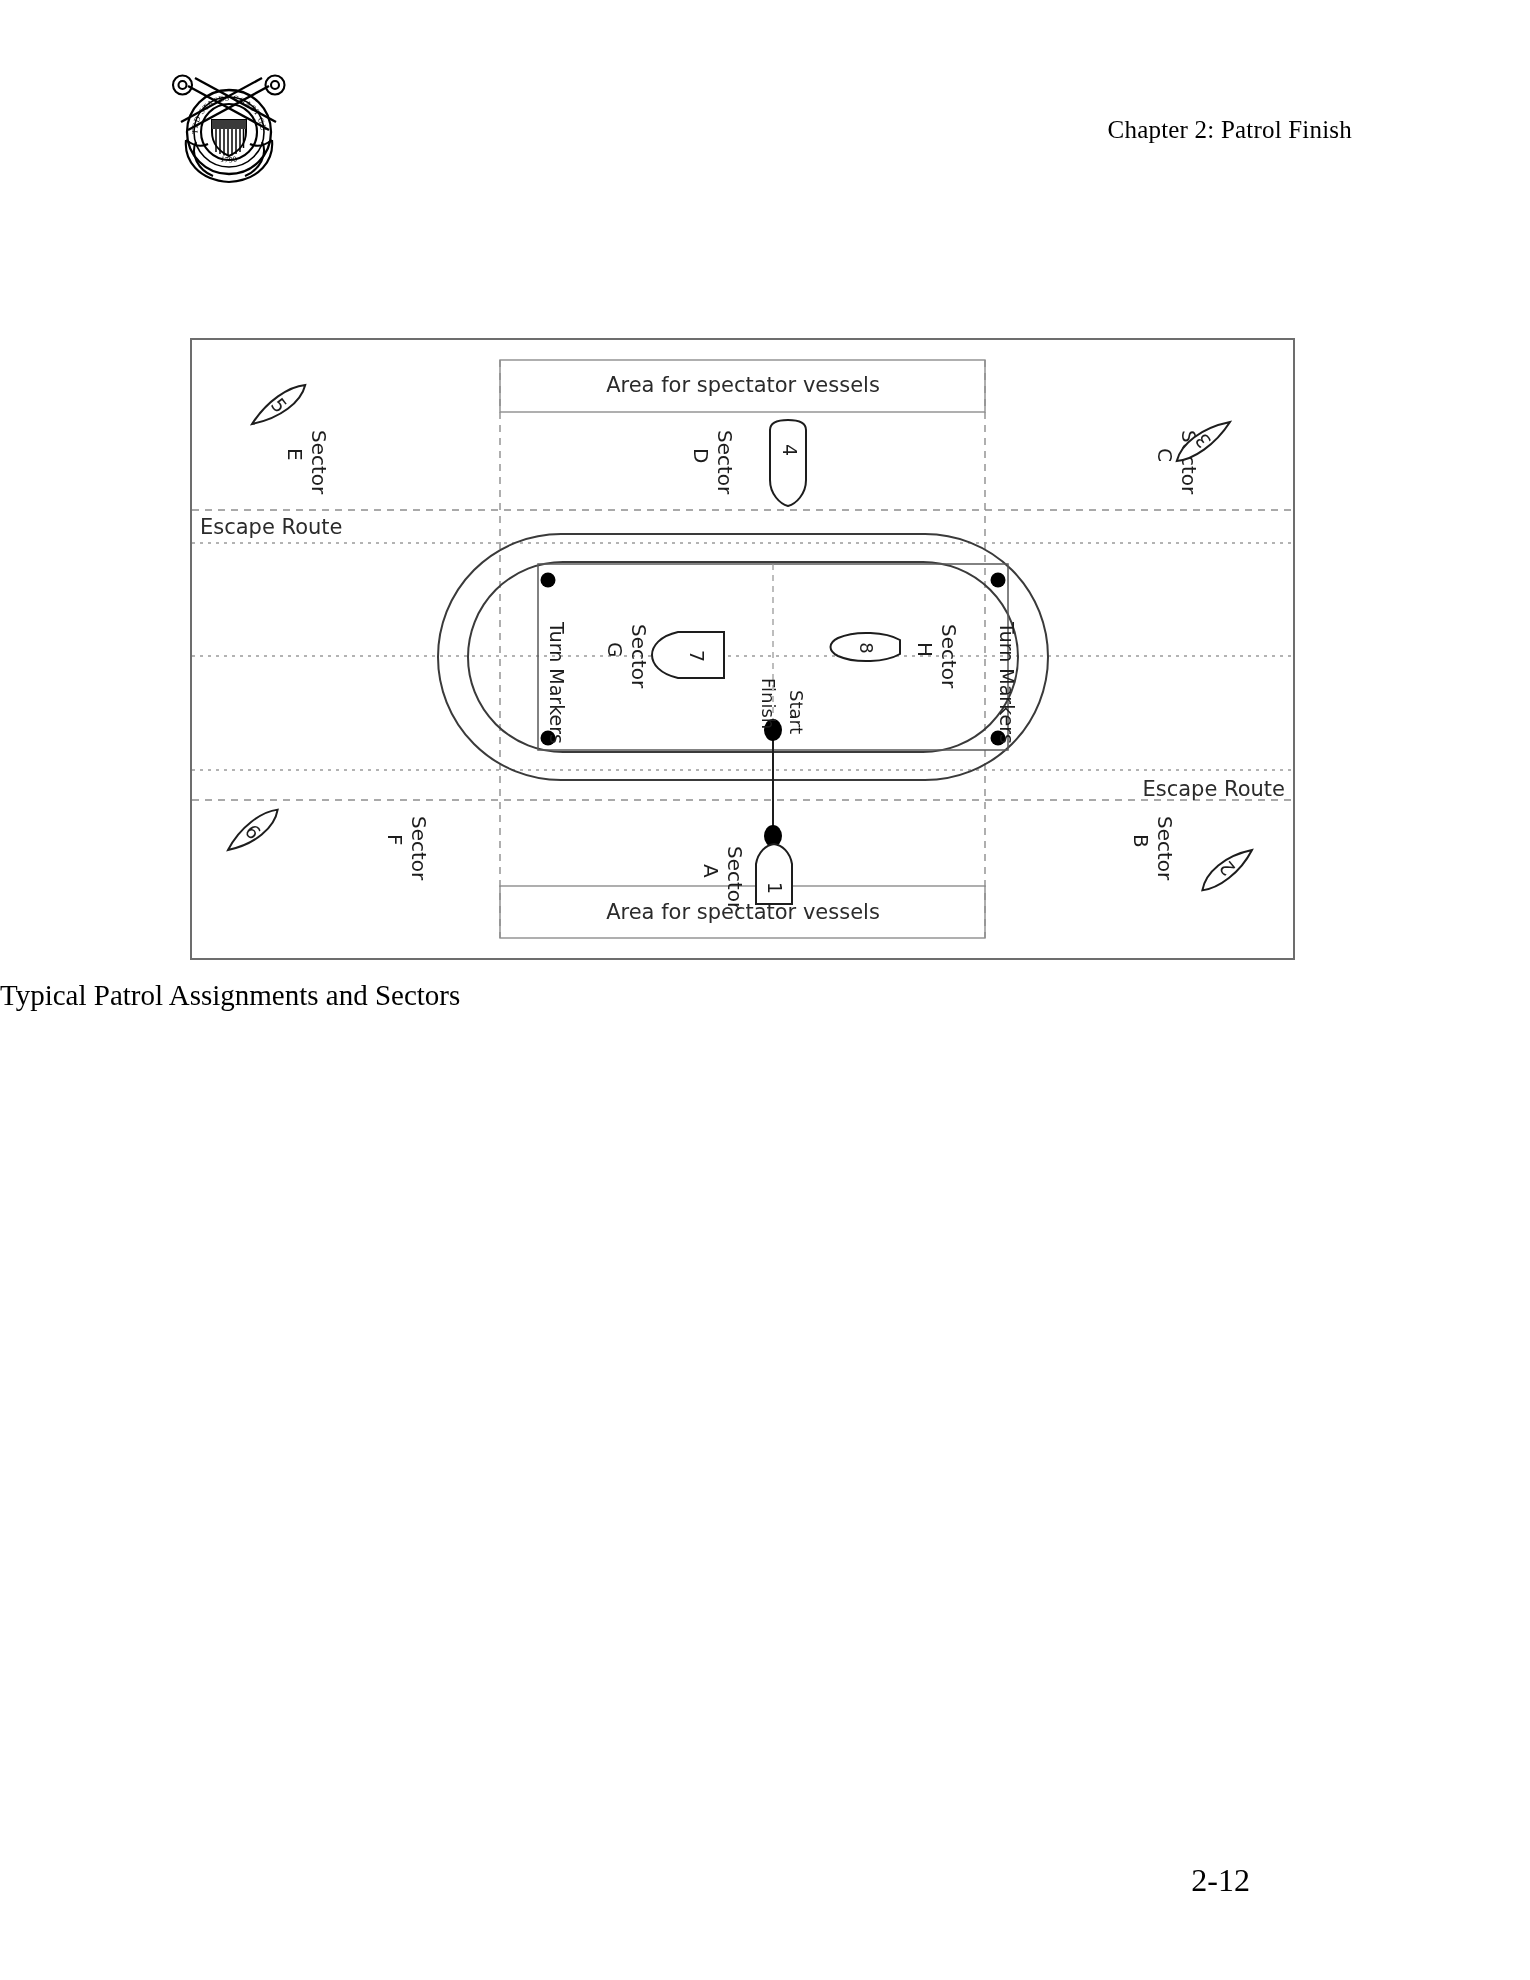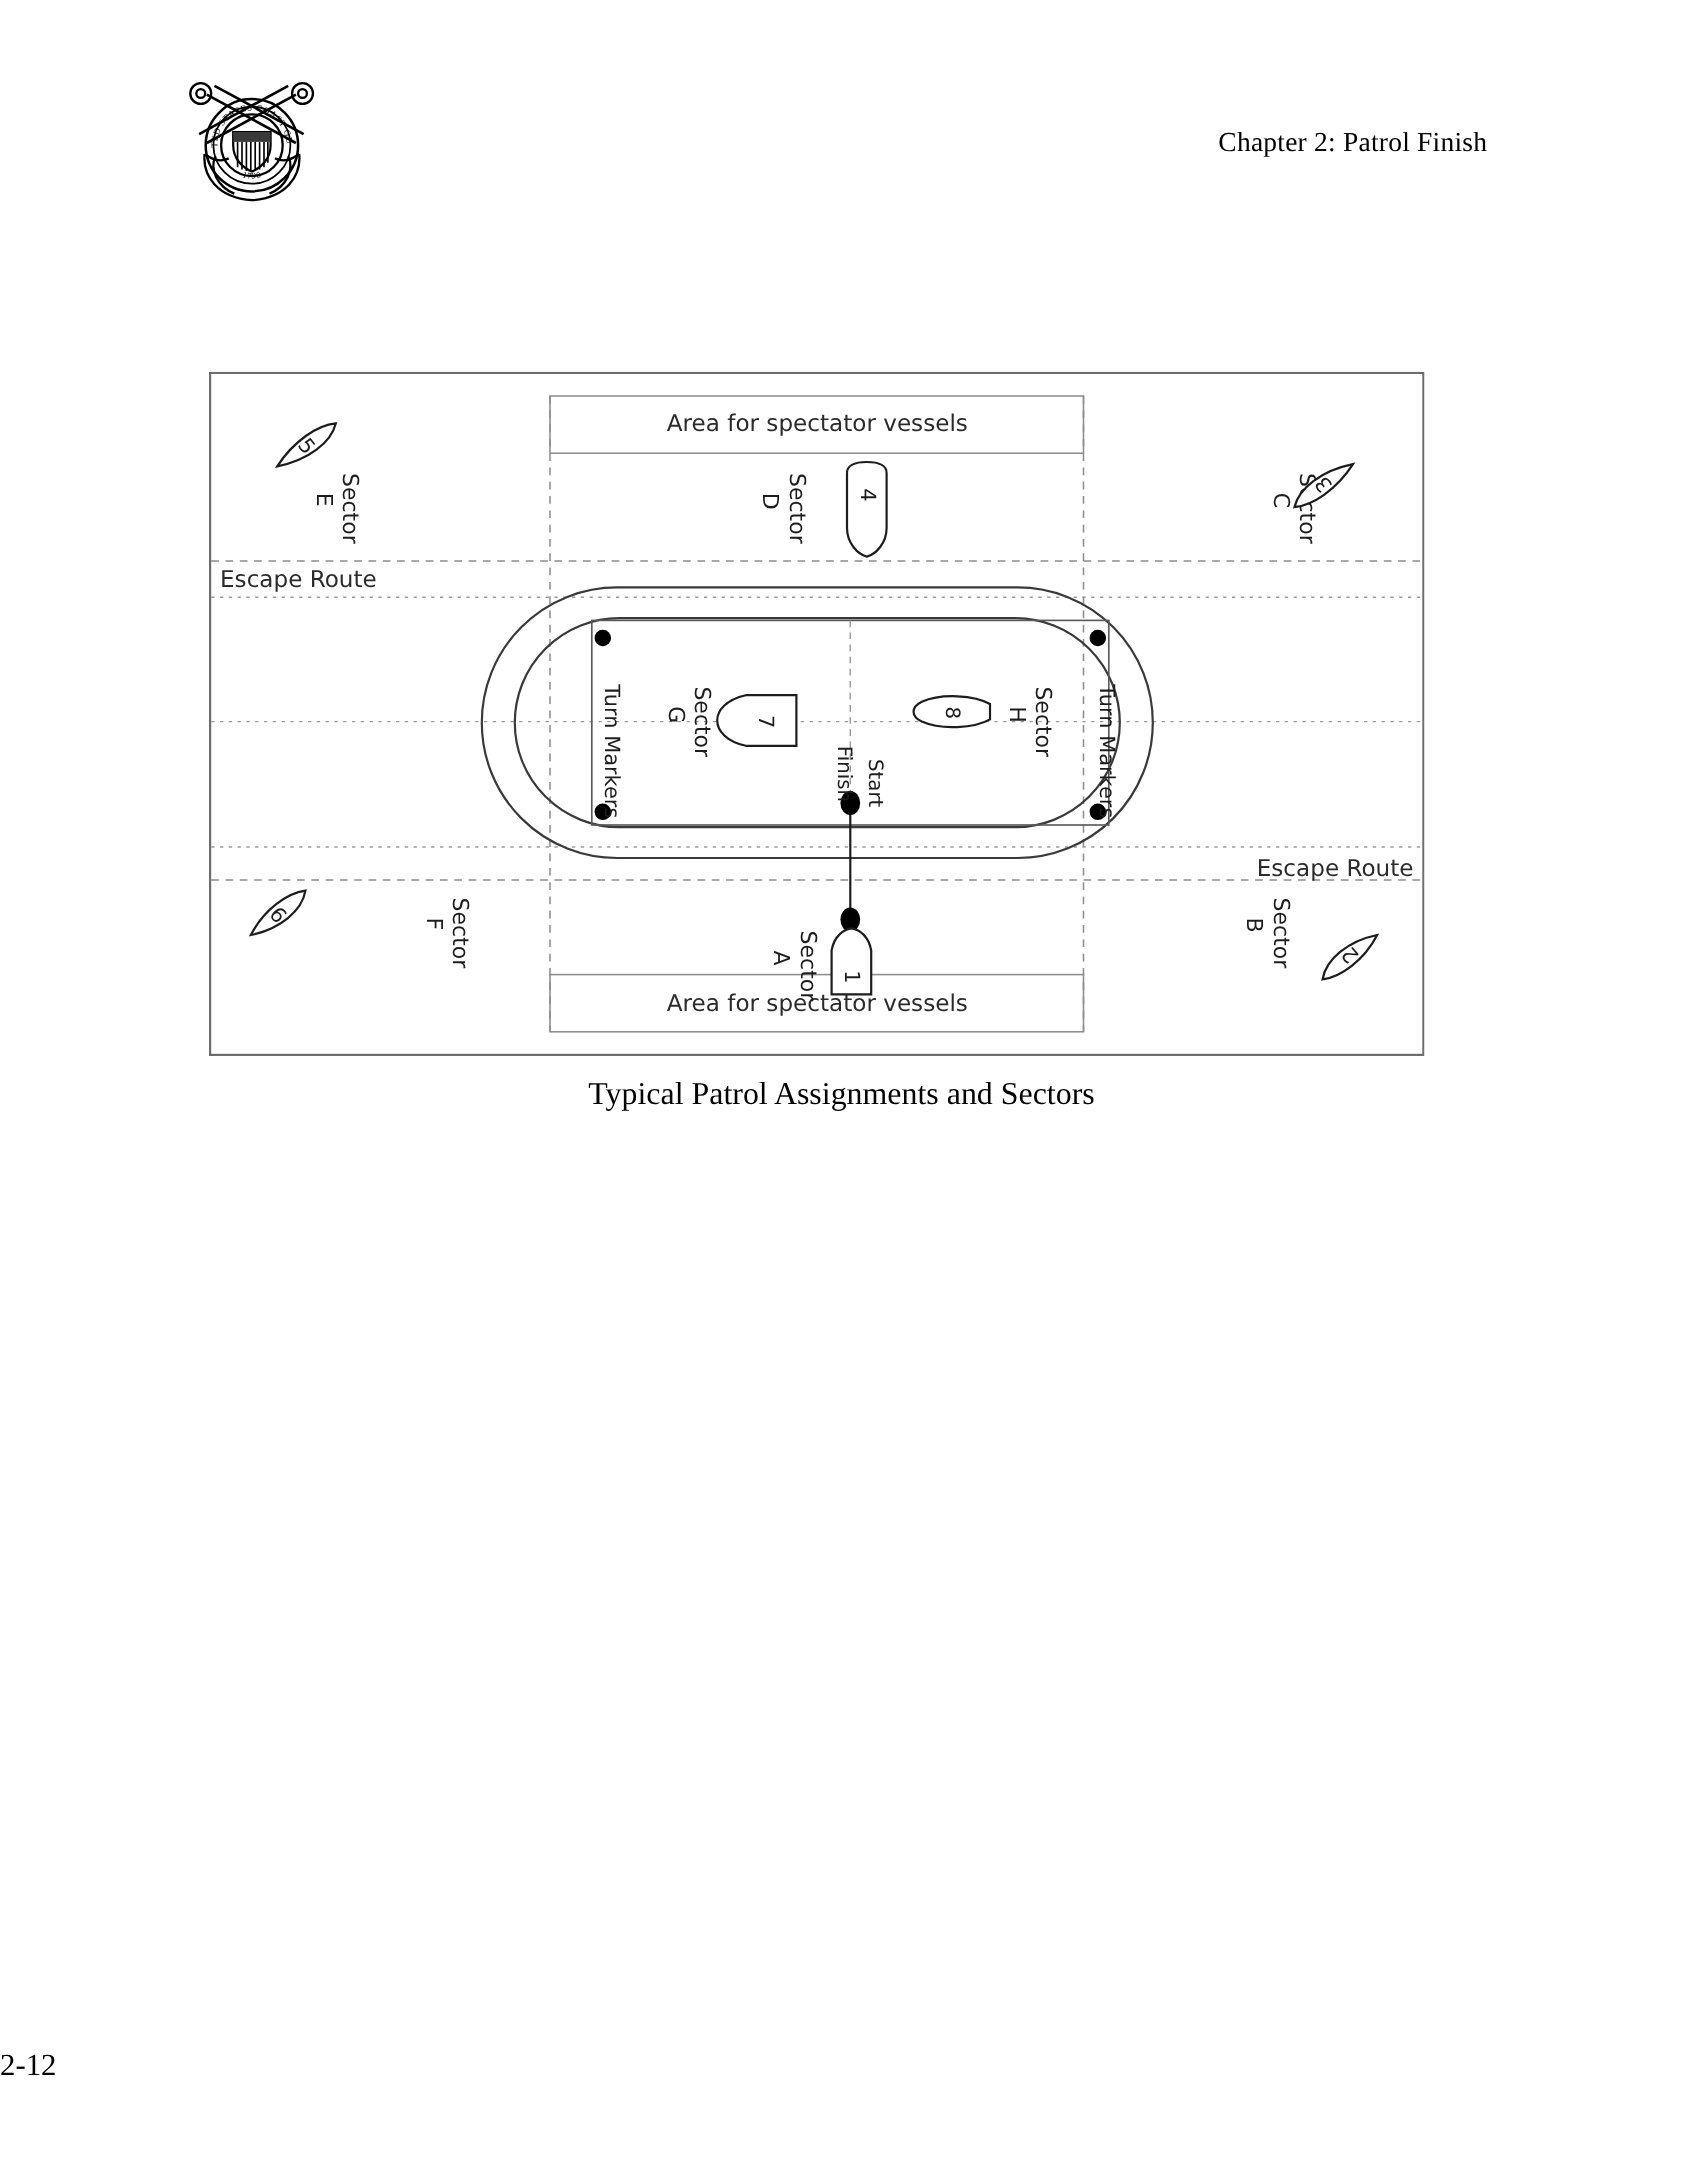--- a/index.html
+++ b/index.html
@@ -54,34 +54,33 @@
     width: 924px;
     height: 622px;
   }
   #diagram-svg { display: block; }
 
   #figure-caption {
     position: absolute;
     left: 0;
     top: 978px;
     width: 1530px;
-    text-align: center;
     font-size: 29px;
     line-height: 1.22;
   }
   #figure-caption .cap-line { display: block; white-space: nowrap; }
 
   
   #page-footer {
     position: absolute;
     left: 0;
     top: 1862px;
     width: 1250px;
-    text-align: left;
-    font-size: 28px;
+    text-align: right;
+    font-size: 32px;
   }
 </style>
 </head>
 <body>
 
 <div id="page-header">
 
   <div id="cg-seal">
     <svg viewBox="0 0 122 118" width="122" height="118" aria-hidden="true">
       <g fill="none" stroke="#000" stroke-width="2.1">

